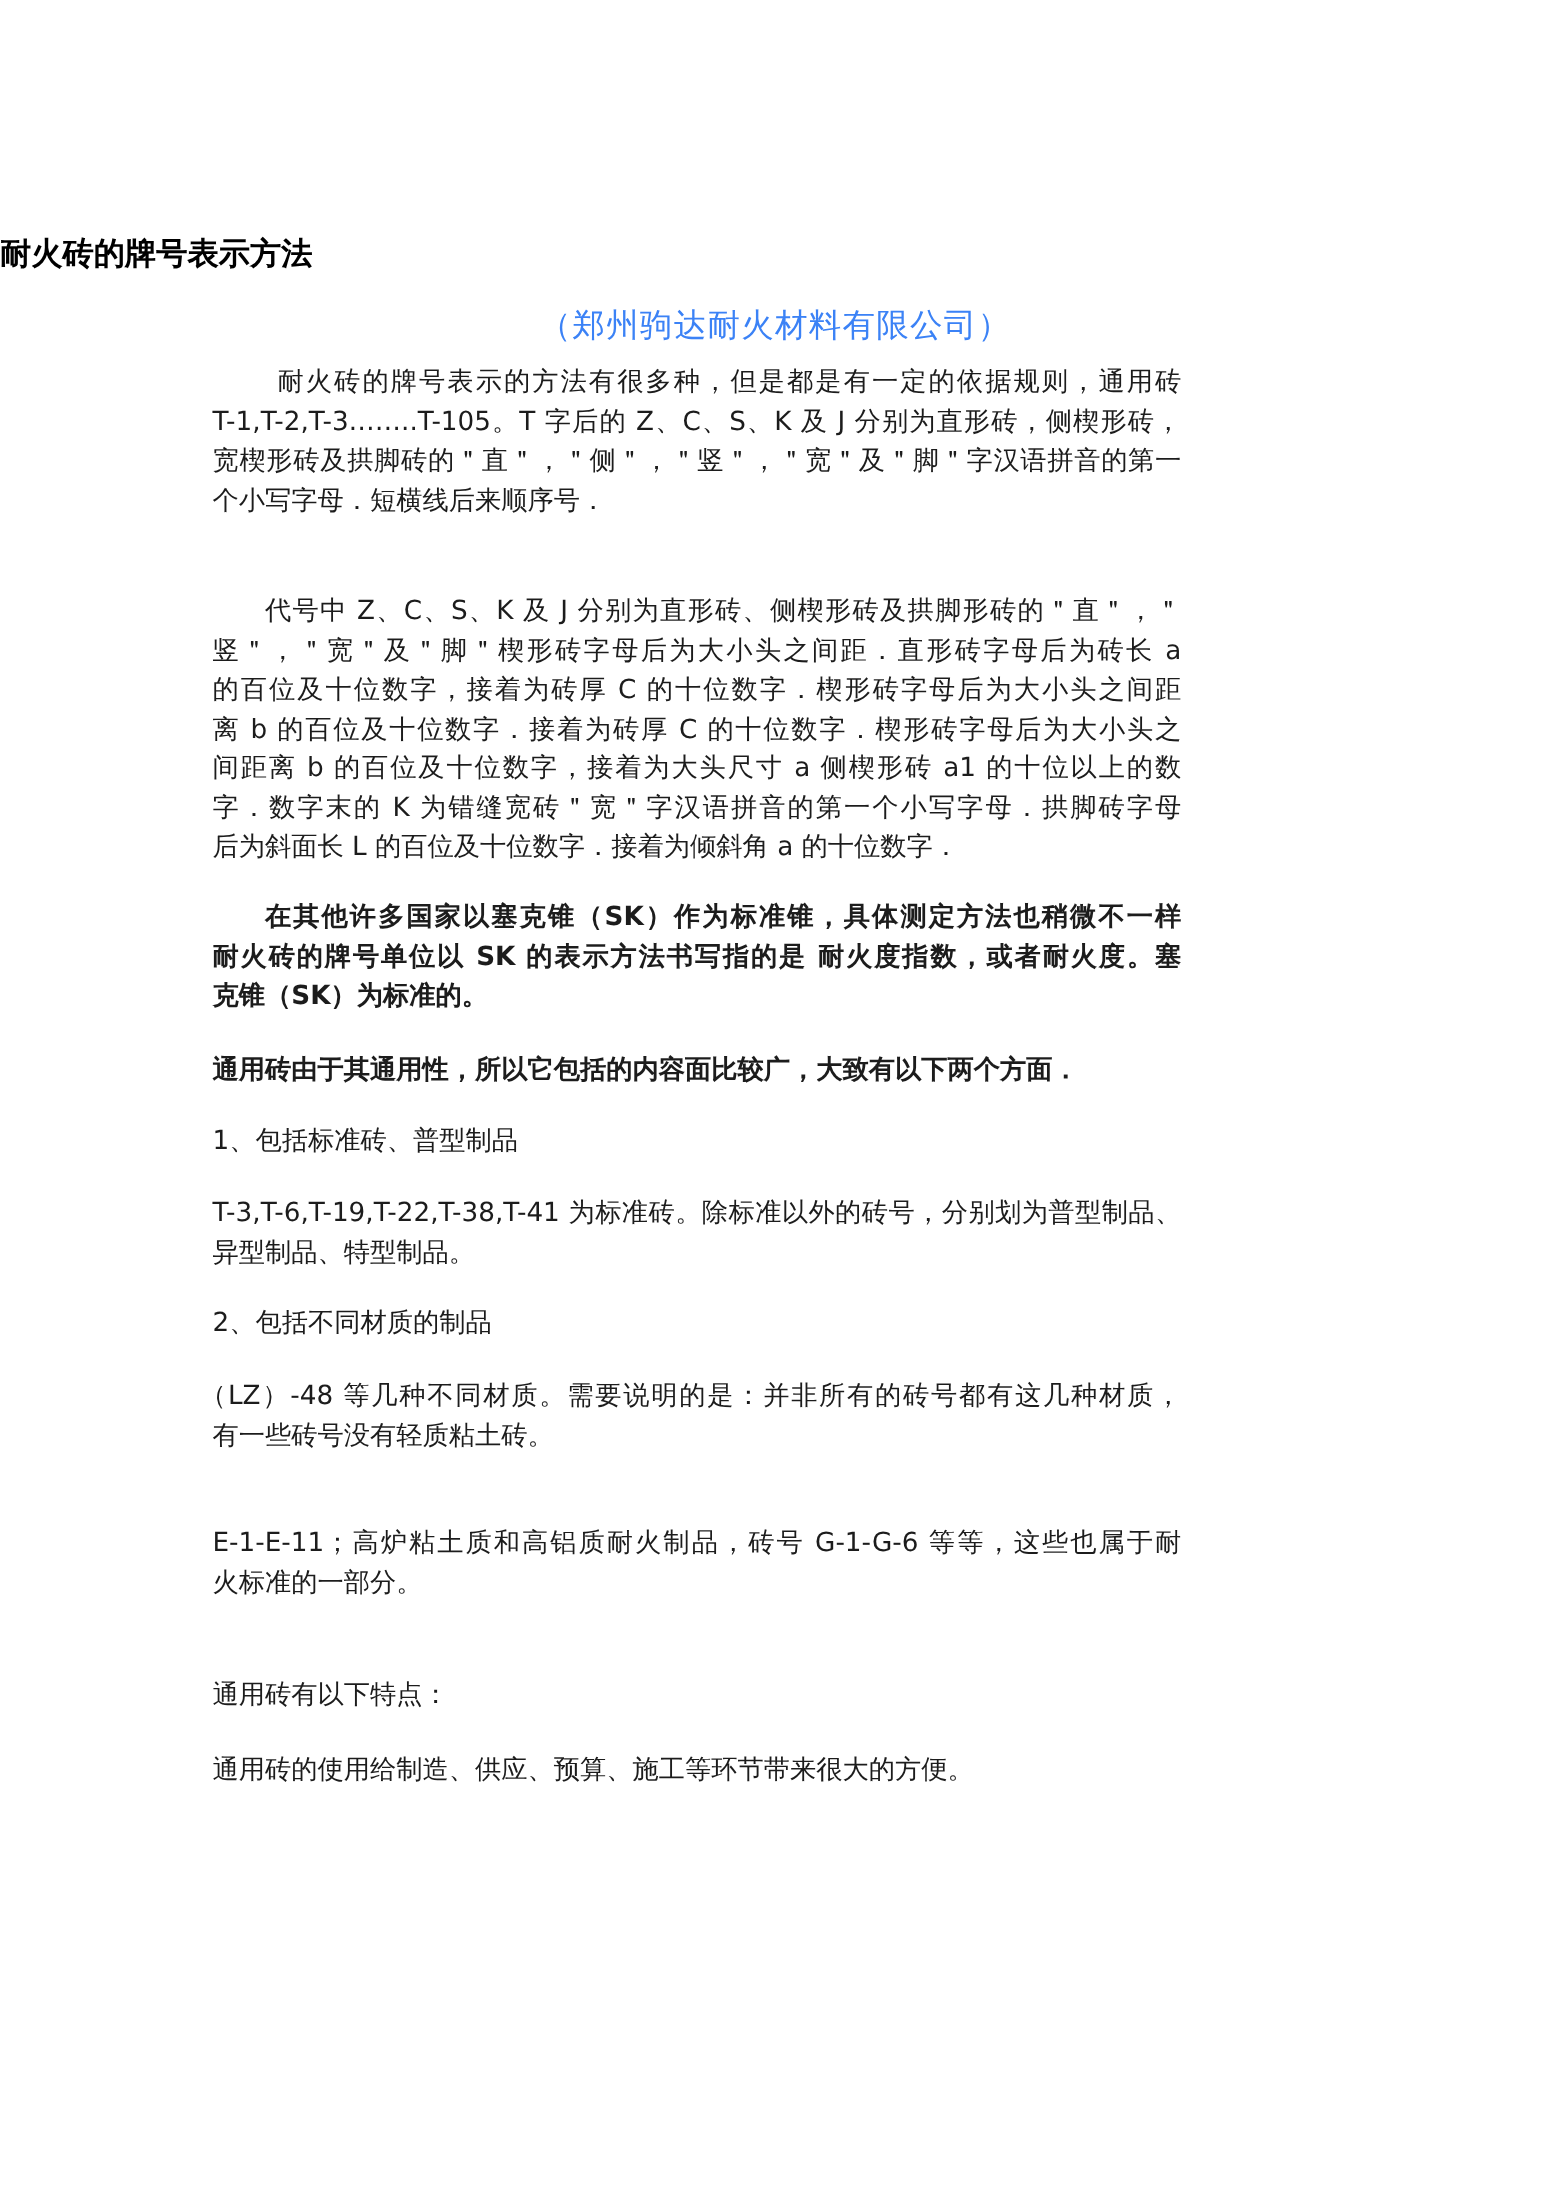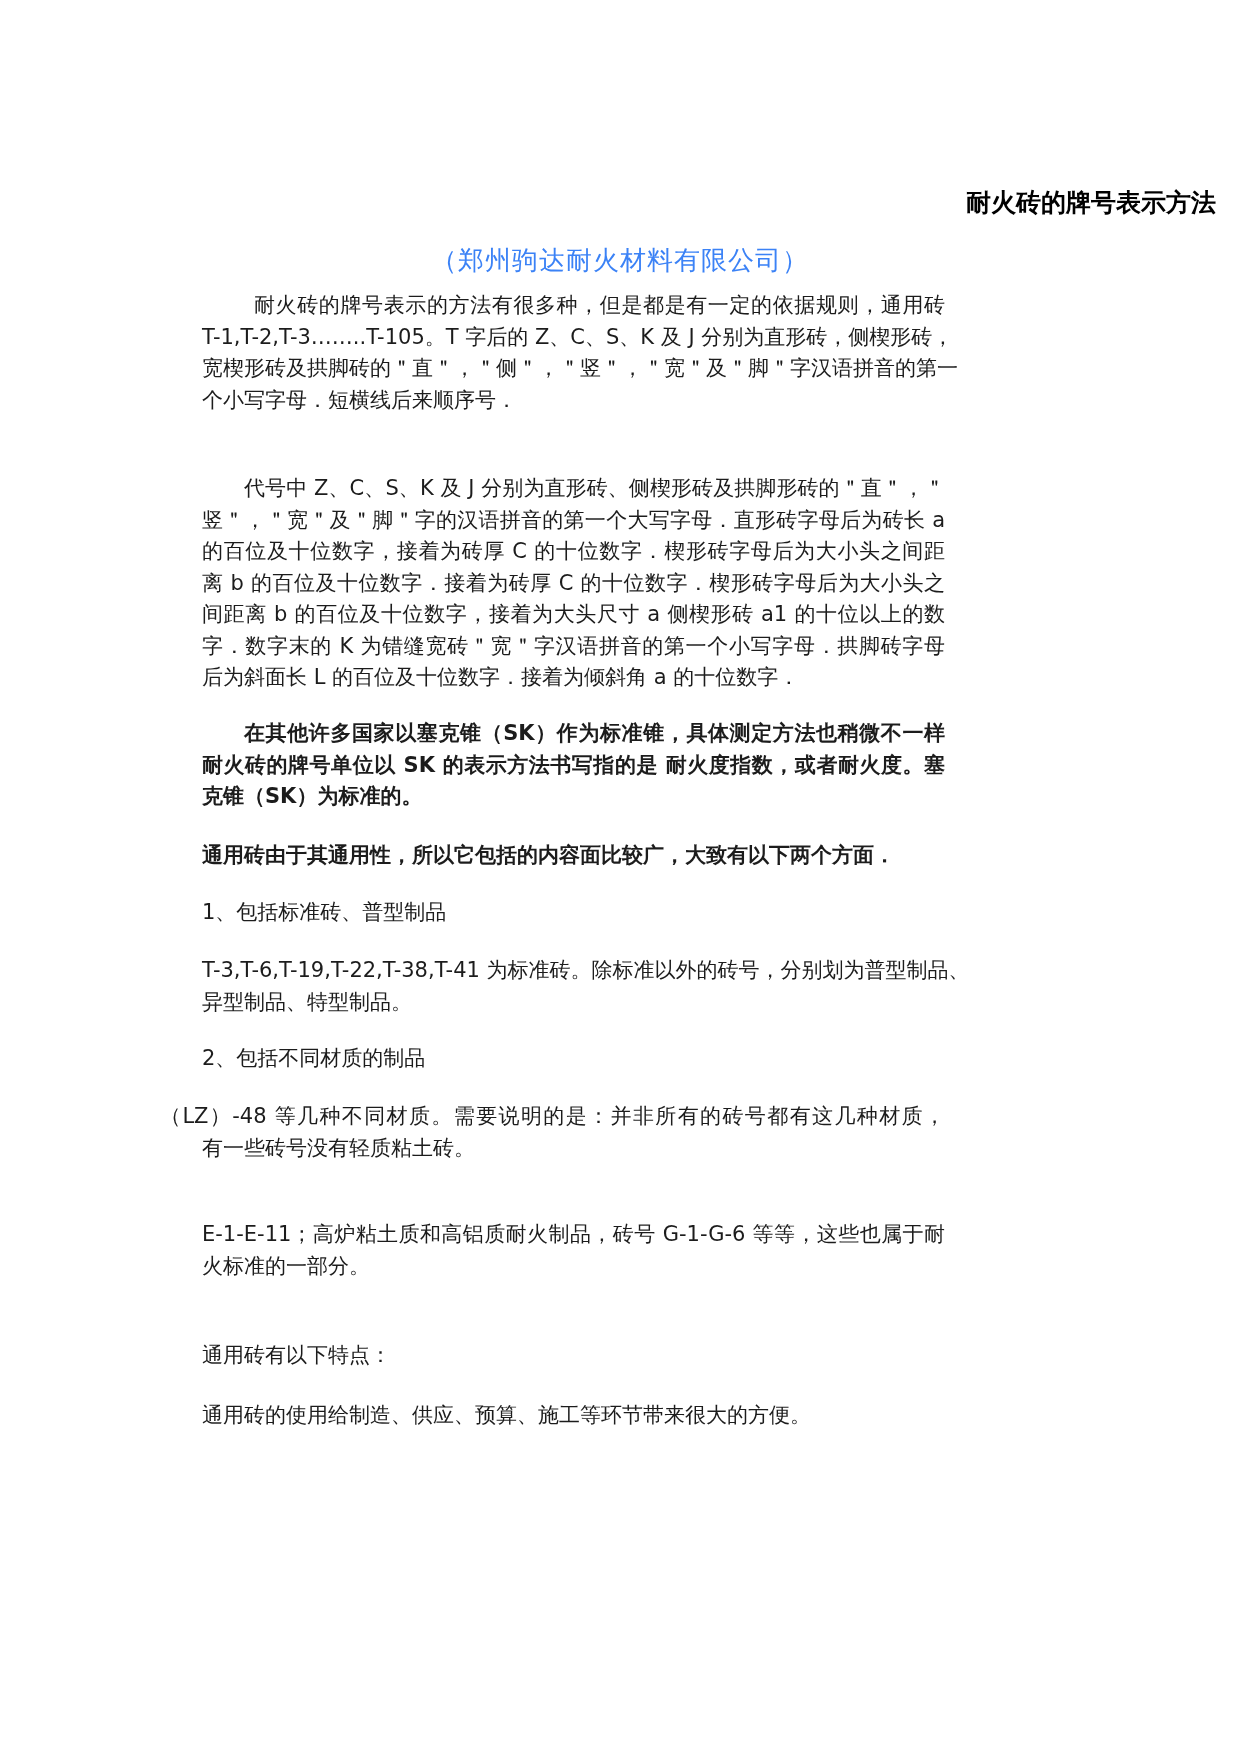--- a/index.html
+++ b/index.html
@@ -20,21 +20,21 @@
       left: 0; top: 0;
       width: 1240px;
       height: 1753px;
       background: #ffffff;
     }
     .title {
       position: absolute;
       left: 0;
       width: 1216px;
       top: 186px;
-      text-align: right;
+      text-align: left;
       font-size: 25px;
       font-weight: bold;
       letter-spacing: 0px;
       color: #000;
     }
     .subtitle {
       position: absolute;
       left: 0;
       width: 1240px;
       top: 243px;
@@ -58,21 +58,20 @@
       padding: 0;
       position: absolute;
       left: 0;
       width: 775px;
     }
     .line {
       display: block;
       white-space: nowrap;
       text-align: justify;
       text-align-last: justify;
-      margin-left: 32px;
     }
     .line.last {
       text-align-last: left;
     }
   </style>
 </head>
 <body>
 
 <div class="page">
 
@@ -83,21 +82,21 @@
 
     <div class="p" style="top:290px;">
       <span class="line" style="padding-left:52px;">耐火砖的牌号表示的方法有很多种，但是都是有一定的依据规则，通用砖</span>
       <span class="line">T-1,T-2,T-3……..T-105。T 字后的 Z、C、S、K 及 J 分别为直形砖，侧楔形砖，</span>
       <span class="line">宽楔形砖及拱脚砖的＂直＂，＂侧＂，＂竖＂，＂宽＂及＂脚＂字汉语拼音的第一</span>
       <span class="line last">个小写字母．短横线后来顺序号．</span>
     </div>
 
     <div class="p" style="top:473px;">
       <span class="line" style="padding-left:42px;">代号中 Z、C、S、K 及 J 分别为直形砖、侧楔形砖及拱脚形砖的＂直＂，＂</span>
-      <span class="line">竖＂，＂宽＂及＂脚＂字的汉语拼音的第一个大写字母．直形砖字母后为砖长 a</span>
+      <span class="line">竖＂，＂宽＂及＂脚＂楔形砖字母后为大小头之间距．直形砖字母后为砖长 a</span>
       <span class="line">的百位及十位数字，接着为砖厚 C 的十位数字．楔形砖字母后为大小头之间距</span>
       <span class="line">离 b 的百位及十位数字．接着为砖厚 C 的十位数字．楔形砖字母后为大小头之</span>
       <span class="line">间距离 b 的百位及十位数字，接着为大头尺寸 a 侧楔形砖 a1 的十位以上的数</span>
       <span class="line">字．数字末的 K 为错缝宽砖＂宽＂字汉语拼音的第一个小写字母．拱脚砖字母</span>
       <span class="line last">后为斜面长 L 的百位及十位数字．接着为倾斜角 a 的十位数字．</span>
     </div>
 
     <div class="p" style="top:718px;font-weight:bold;">
       <span class="line" style="padding-left:42px;">在其他许多国家以塞克锥（SK）作为标准锥，具体测定方法也稍微不一样</span>
       <span class="line">耐火砖的牌号单位以 SK 的表示方法书写指的是 耐火度指数，或者耐火度。塞</span>

